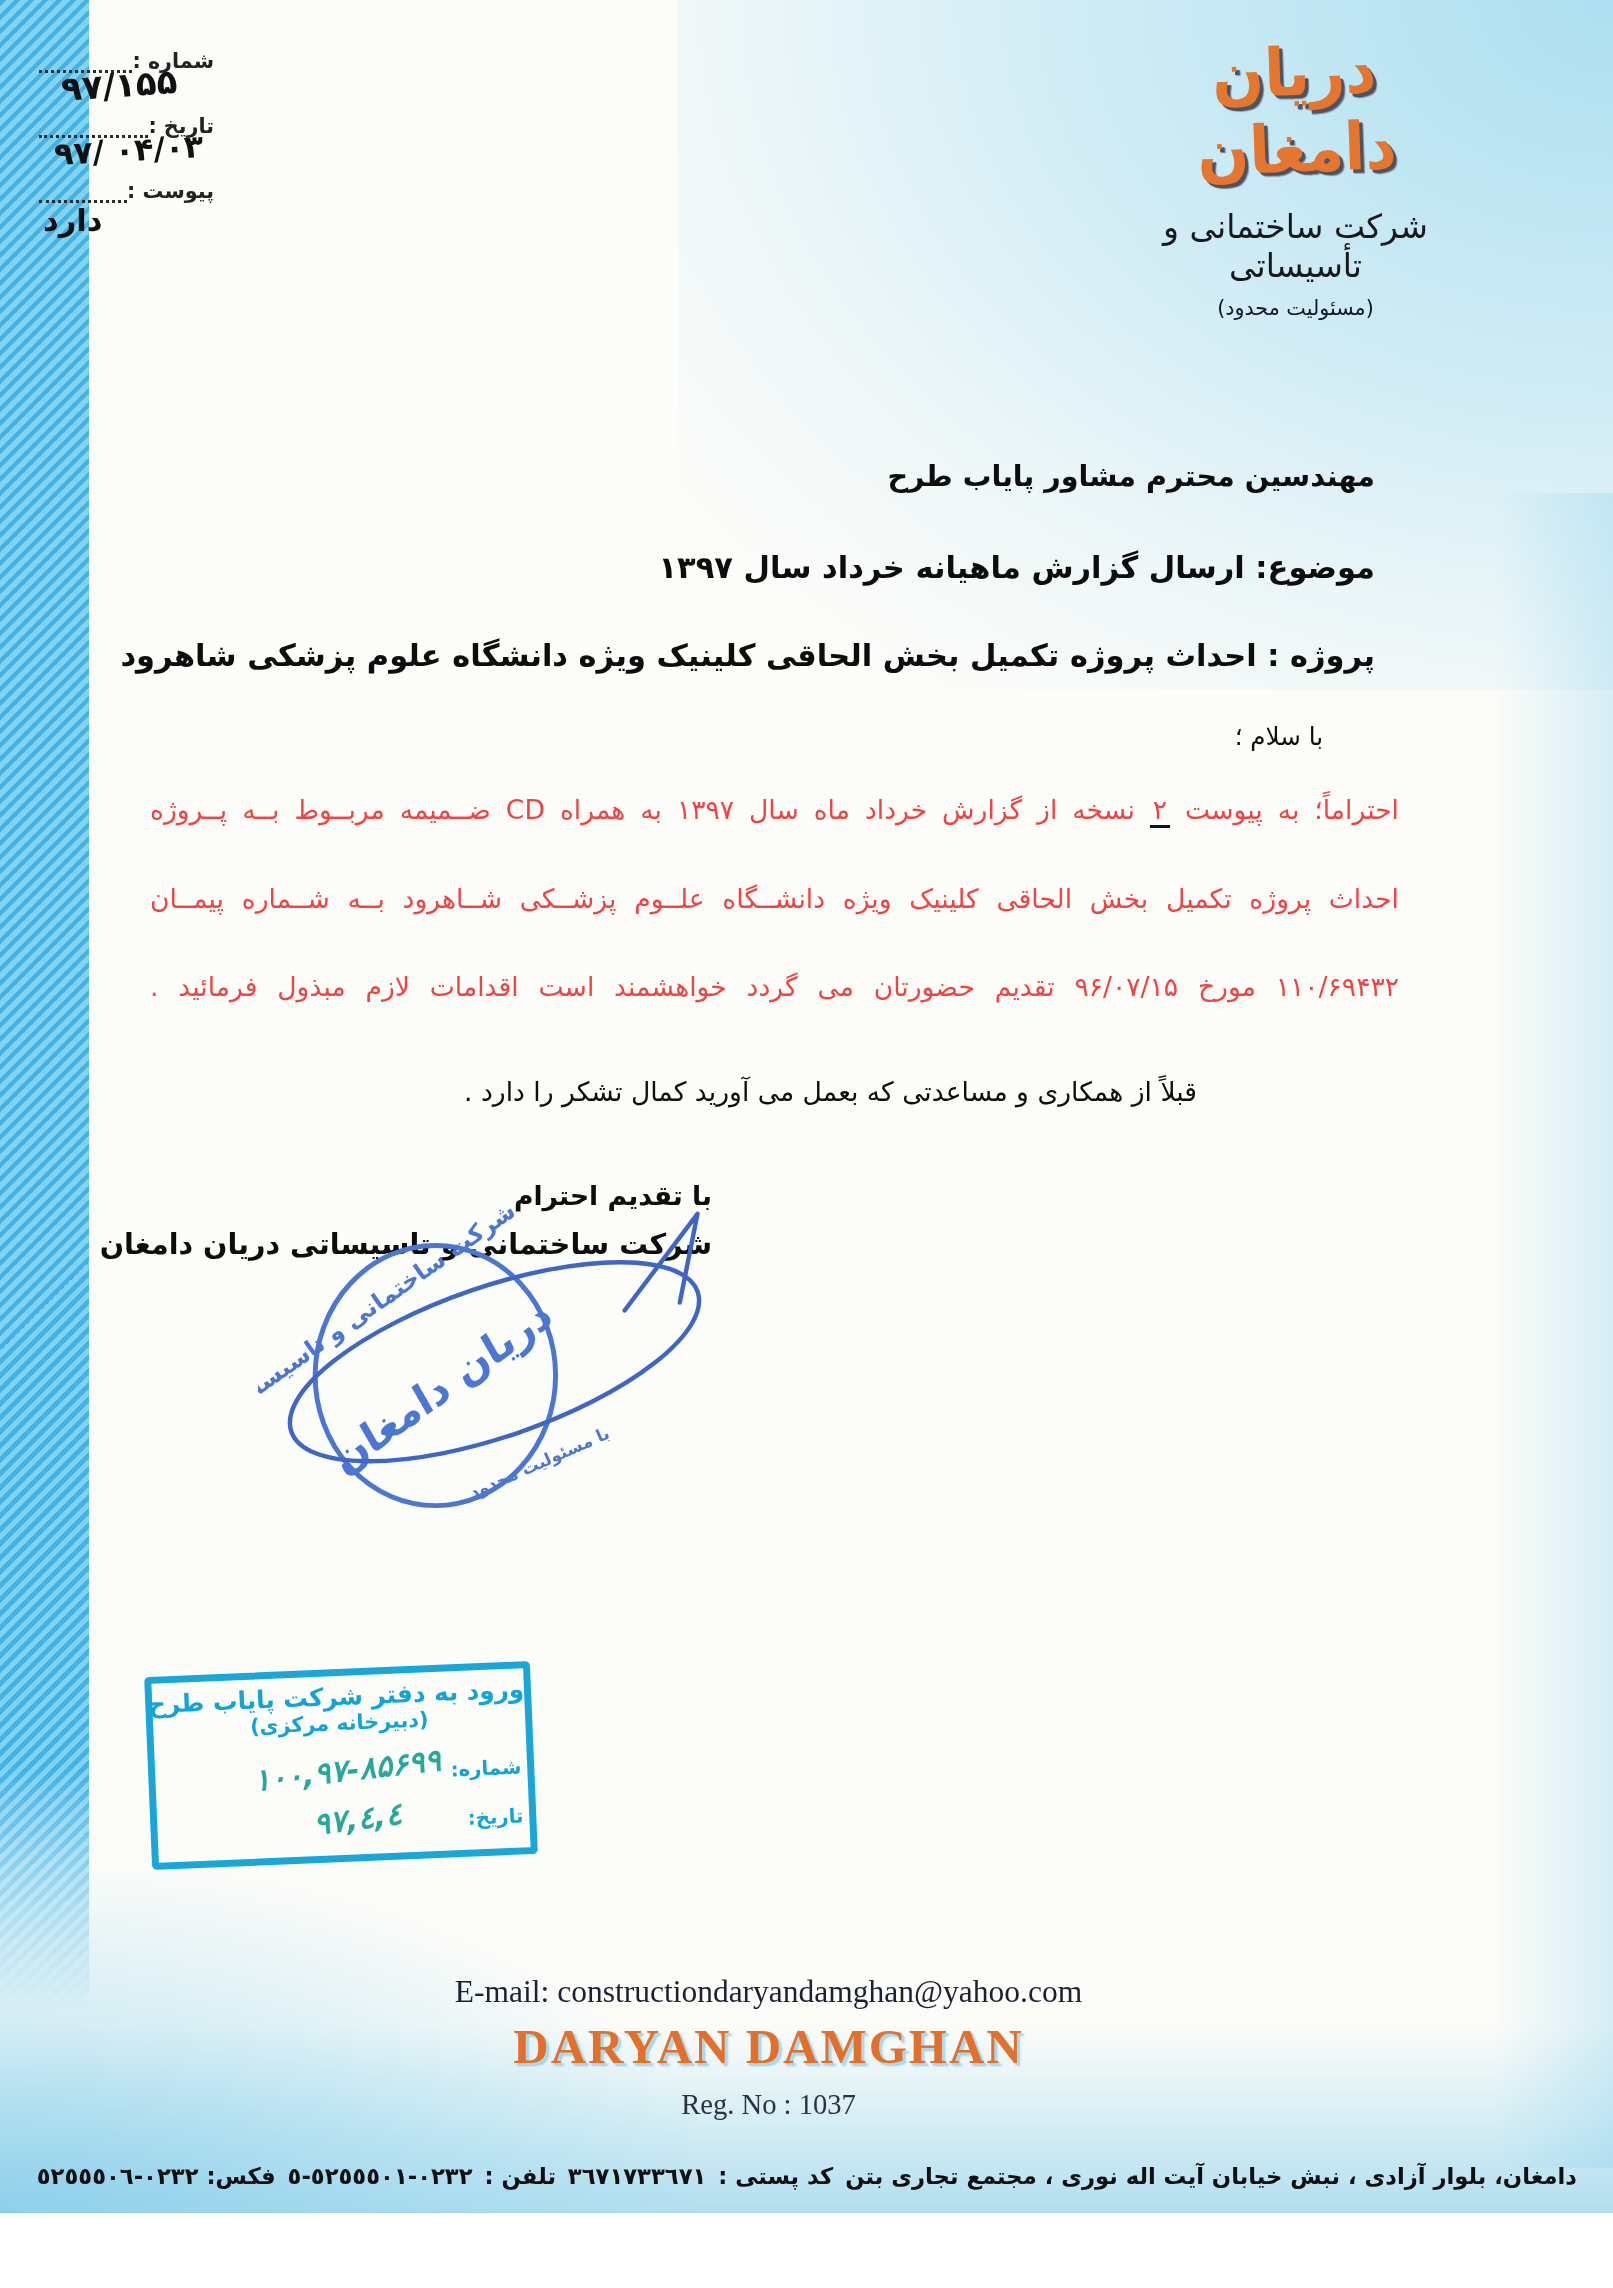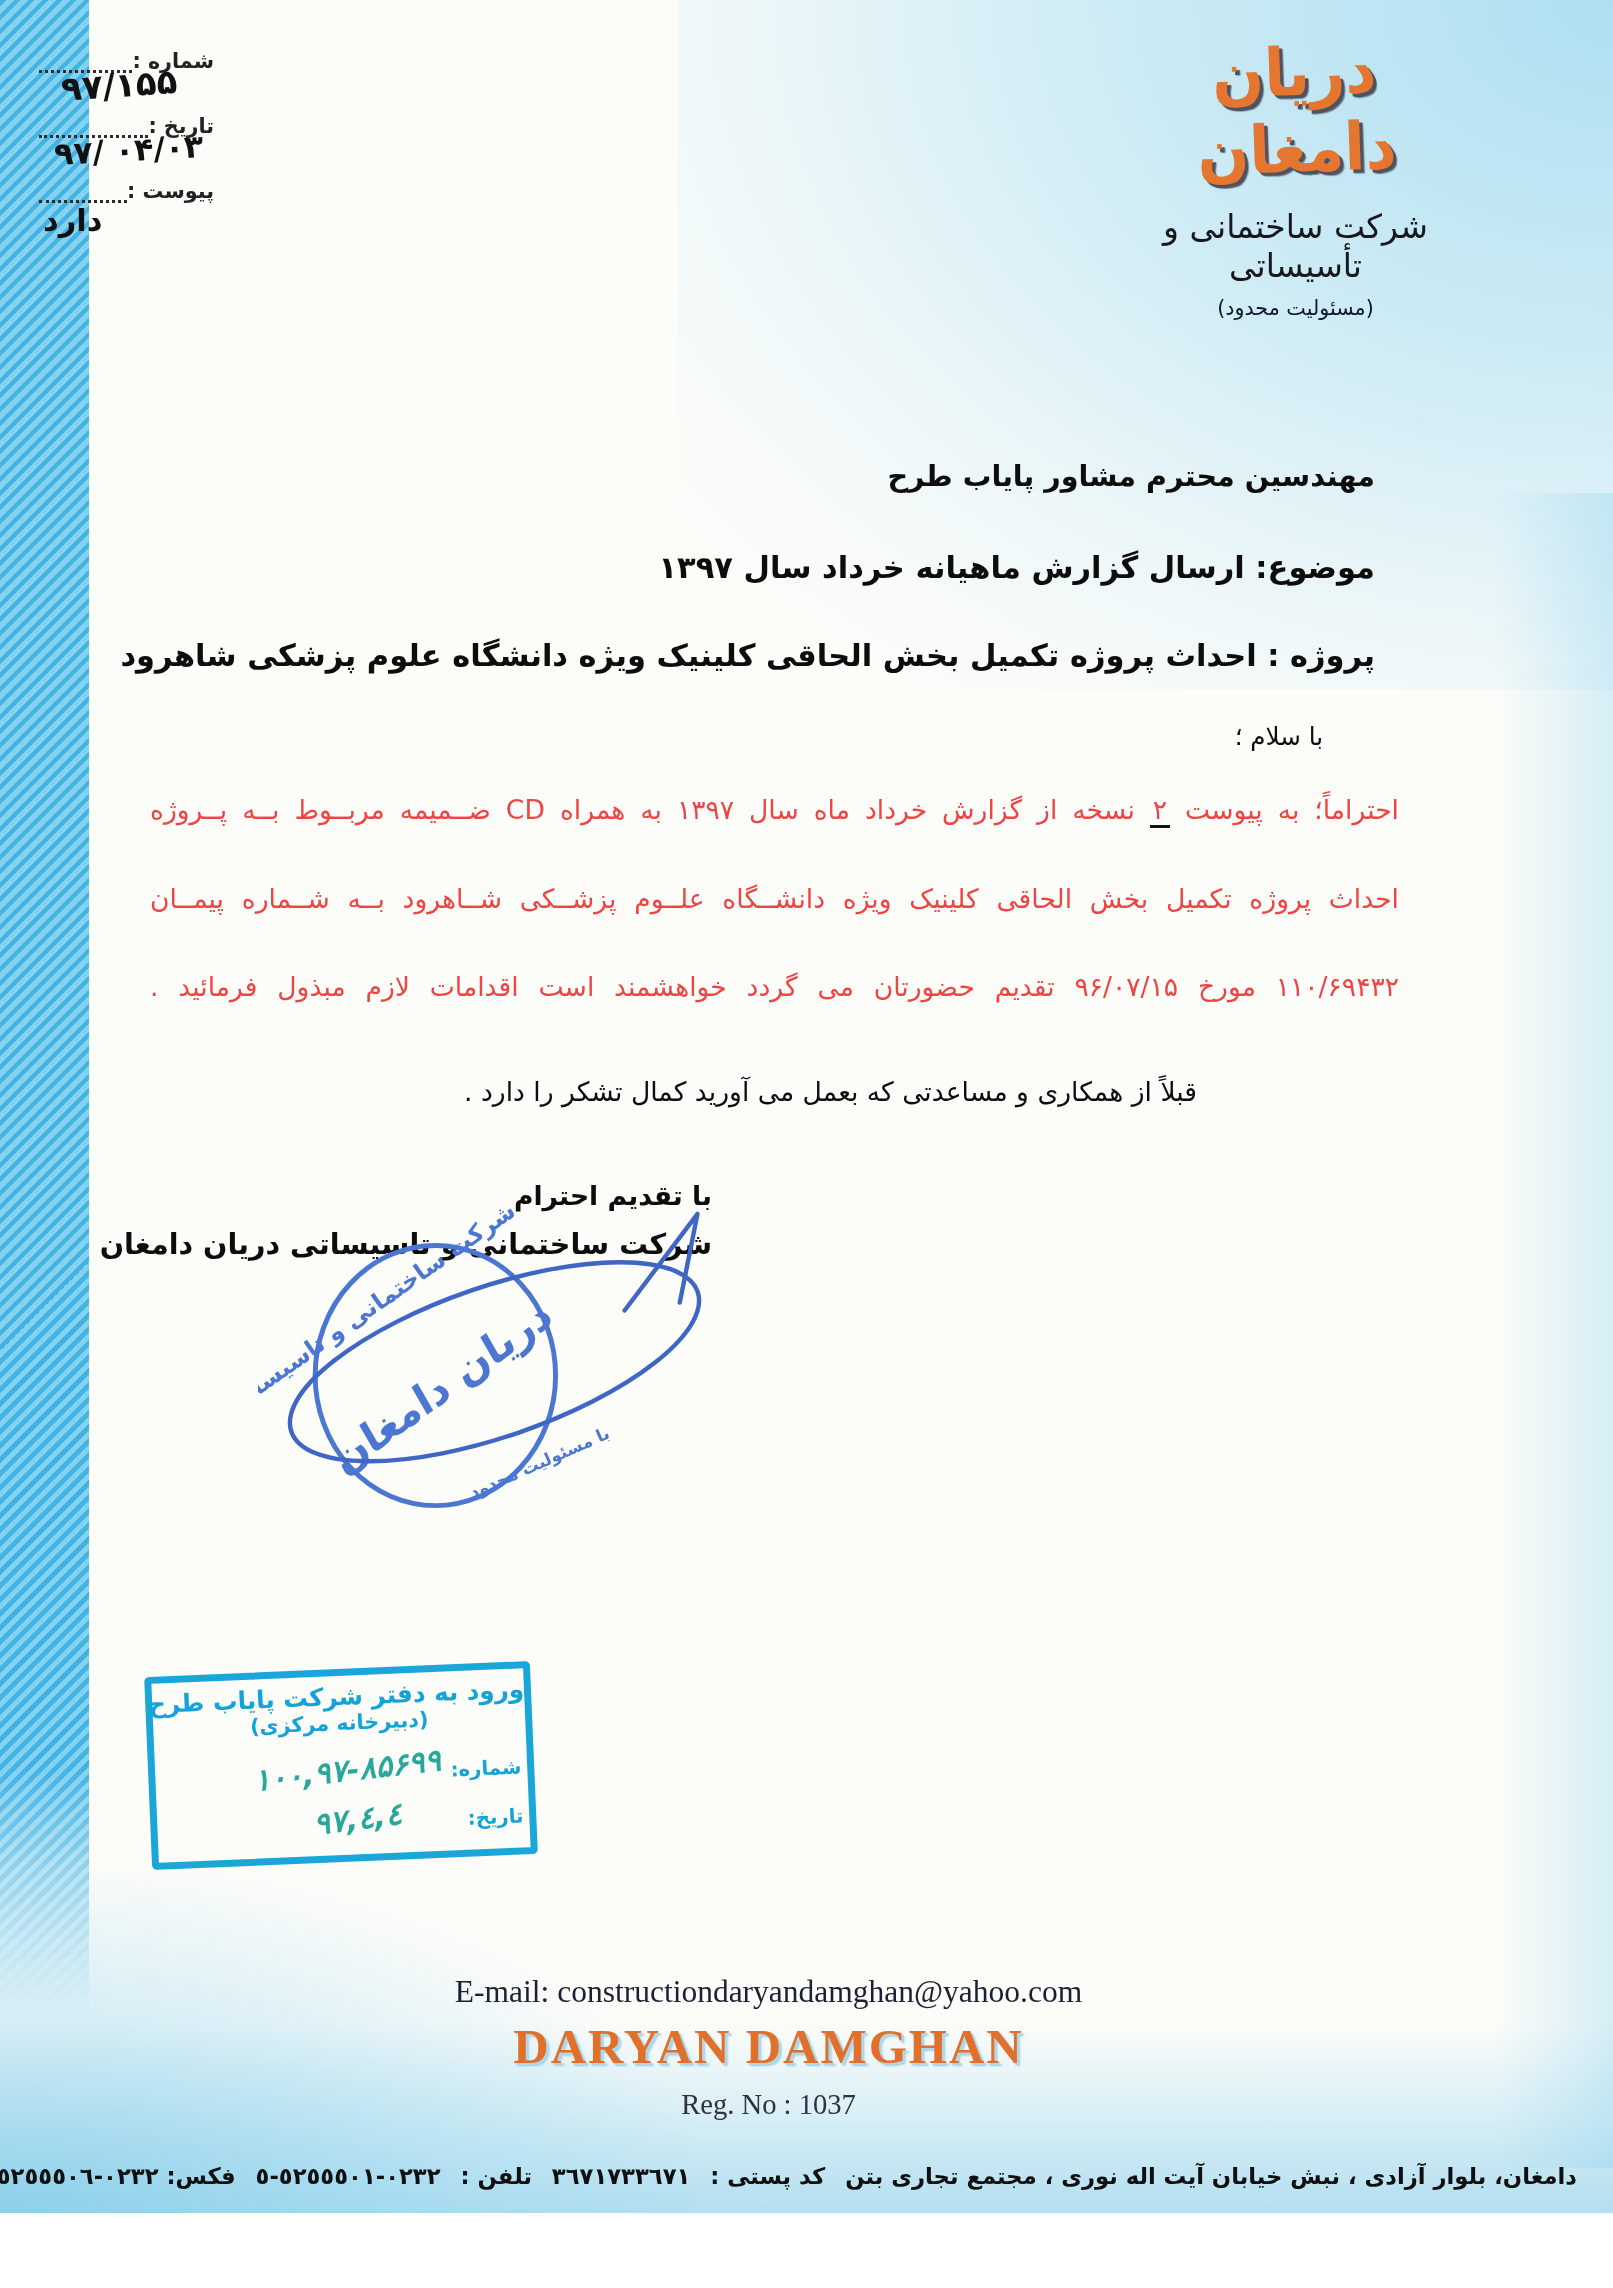--- a/index.html
+++ b/index.html
@@ -59,21 +59,21 @@
   
   .footer-center{position:absolute;left:276px;top:1974px;width:985px;text-align:center;}
   .email{font-family:"Liberation Serif","DejaVu Serif",serif;font-size:31.5px;color:#1b2133;}
   .brand-en{margin-top:7.9px;font-family:"Liberation Serif","DejaVu Serif",serif;font-size:49px;
       font-weight:bold;color:#e2702a;letter-spacing:2px;
       text-shadow:2px 2px 0 #aed9ec, 3px 3px 2px rgba(130,195,225,.8);}
   .reg-no{margin-top:13.8px;font-family:"Liberation Serif","DejaVu Serif",serif;font-size:28.6px;color:#2c3243;}
   .address{position:absolute;right:37px;top:2163px;left:54px;direction:rtl;font-size:22.7px;
       font-weight:bold;color:#101010;white-space:nowrap;}
   .address .num{direction:ltr;display:inline-block;font-weight:bold;}
-  .address .seg{margin-left:12px;}
+  .address .seg{margin-left:4px;}
 </style>
 </head>
 <body>
 
 <div class="page">
 
   <div class="strip-left"></div>
   <div class="tint-tr"></div>
   <div class="tint-right"></div>
   <div class="band-bottom"></div>

